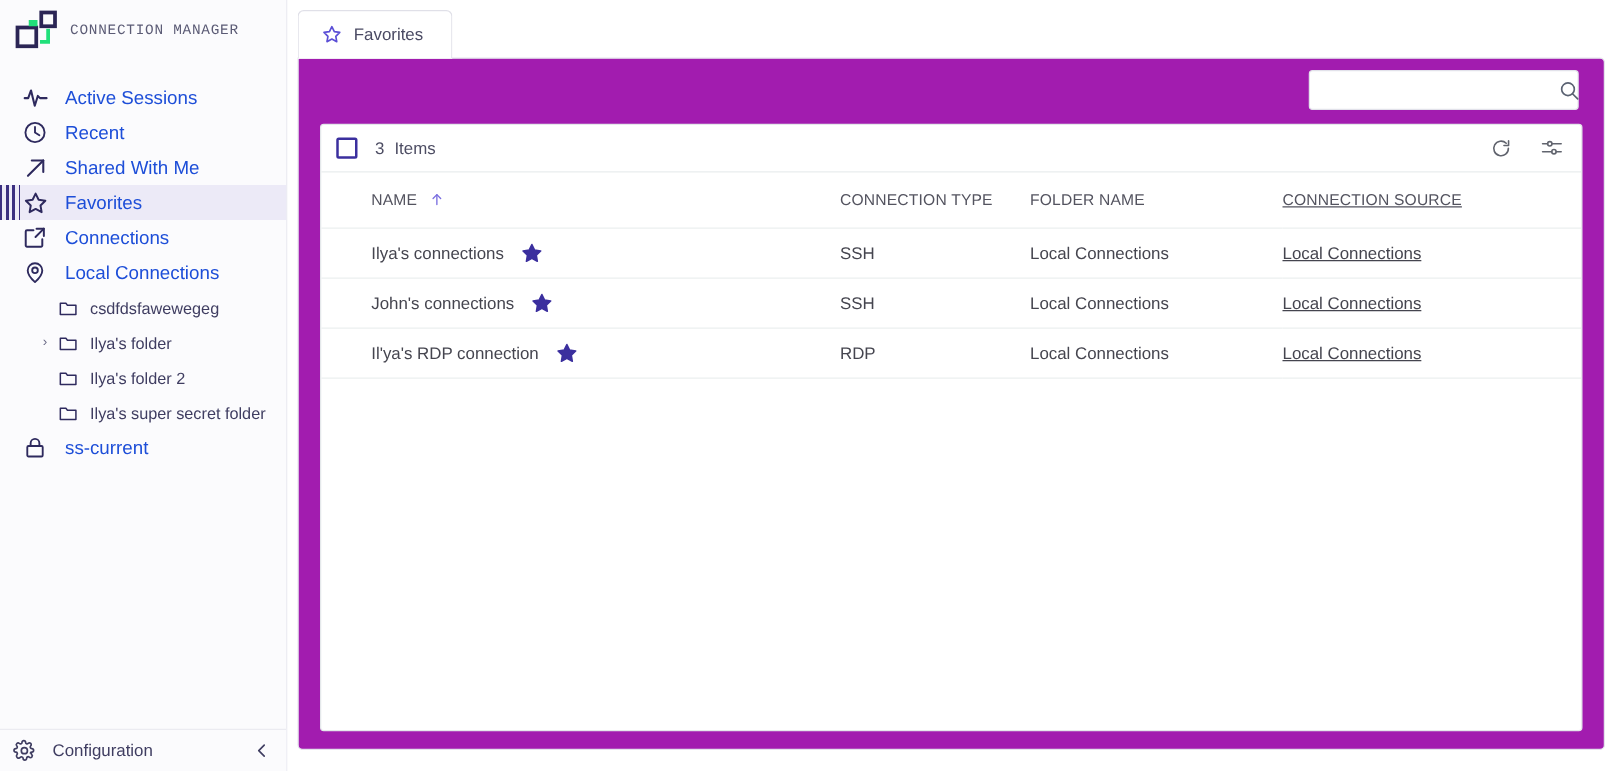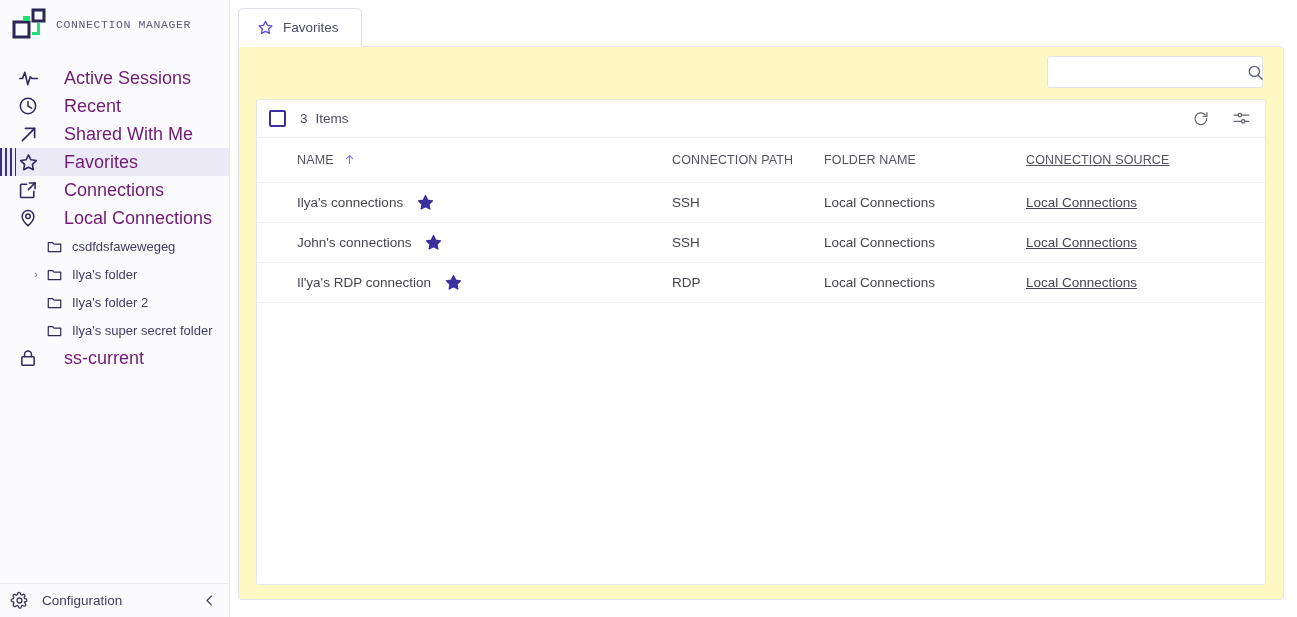--- a/index.html
+++ b/index.html
@@ -38,22 +38,22 @@
     height: 28px; margin-bottom: 0;
     padding-left: 16px;
     cursor: pointer;
   }
   .nav-item .ico {
     width: 24px; height: 24px; flex: 0 0 24px;
     display: flex; align-items: center; justify-content: center;
     color: #2e2a5e;
   }
   .nav-item .lbl {
-    margin-left: 24px;
-    font-size: 18px; color: #701a75; white-space: nowrap;
+    margin-left: 12px;
+    font-size: 15px; color: #1d4ed8; white-space: nowrap;
   }
   .nav-item.active { background: #eceaf7; }
   .nav-item.active .stripes {
     position: absolute; left: 0; top: 0; bottom: 0; width: 16px;
     background-image: repeating-linear-gradient(
       to right,
       #3b2f80 0px, #3b2f80 2px,
       transparent 2px, transparent 5px);
   }
 
@@ -121,21 +121,21 @@
     cursor: pointer;
   }
   .tab .tlbl { font-size: 13.5px; color: #4a4a63; white-space: nowrap; }
   .tab .tico { width: 17px; height: 17px; display:flex; align-items:center; justify-content:center; color: #5b4fd6; }
 
   .panel {
     position: absolute;
     left: 8px; right: 13px; top: 46px; bottom: 17px;
     border: 1px solid #e4e4ec;
     border-radius: 0 4px 4px 4px;
-    background: #fef9c3;
+    background: #a21caf;
   }
 
   .searchbar {
     position: absolute; right: 20px; top: 9px;
     width: 216px; height: 32px;
     border: 1px solid #e2e2ea;
     border-radius: 3px;
     background: #fff;
     display: flex; align-items: center;
   }
@@ -414,21 +414,21 @@
                   <span>NAME</span>
                   <span class="sort-arrow">
                     <svg viewBox="0 0 24 24" width="13" height="13" fill="none" stroke="currentColor" stroke-width="2" stroke-linecap="round" stroke-linejoin="round">
                       <path d="M12 19.5V5"></path>
                         <path d="M6.4 10.6 12 5l5.6 5.6"></path>
                     </svg>
                   </span>
                 </span>
               </th>
               <th class="c-type">
-                <span>CONNECTION PATH</span>
+                <span>CONNECTION TYPE</span>
               </th>
               <th class="c-path">
                 <span>FOLDER NAME</span>
               </th>
               <th class="c-src">
                 <span>CONNECTION SOURCE</span>
               </th>
             </tr>
           </thead>
           <tbody>

